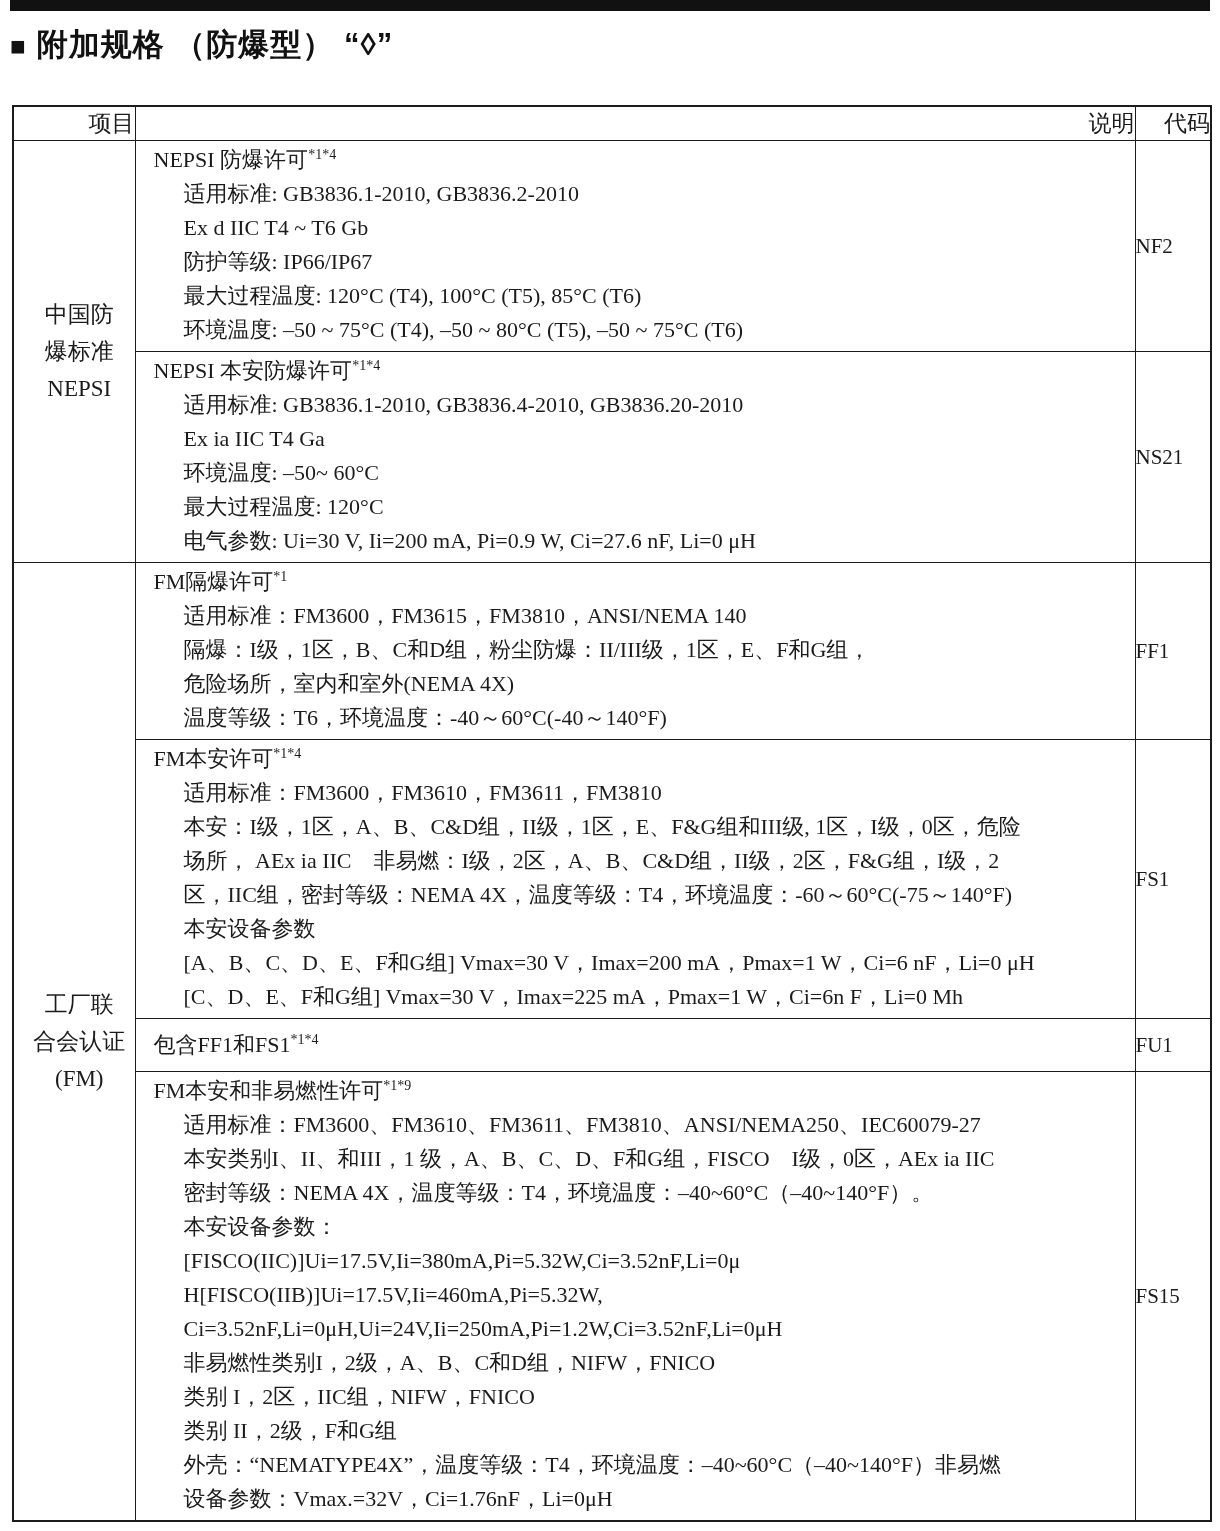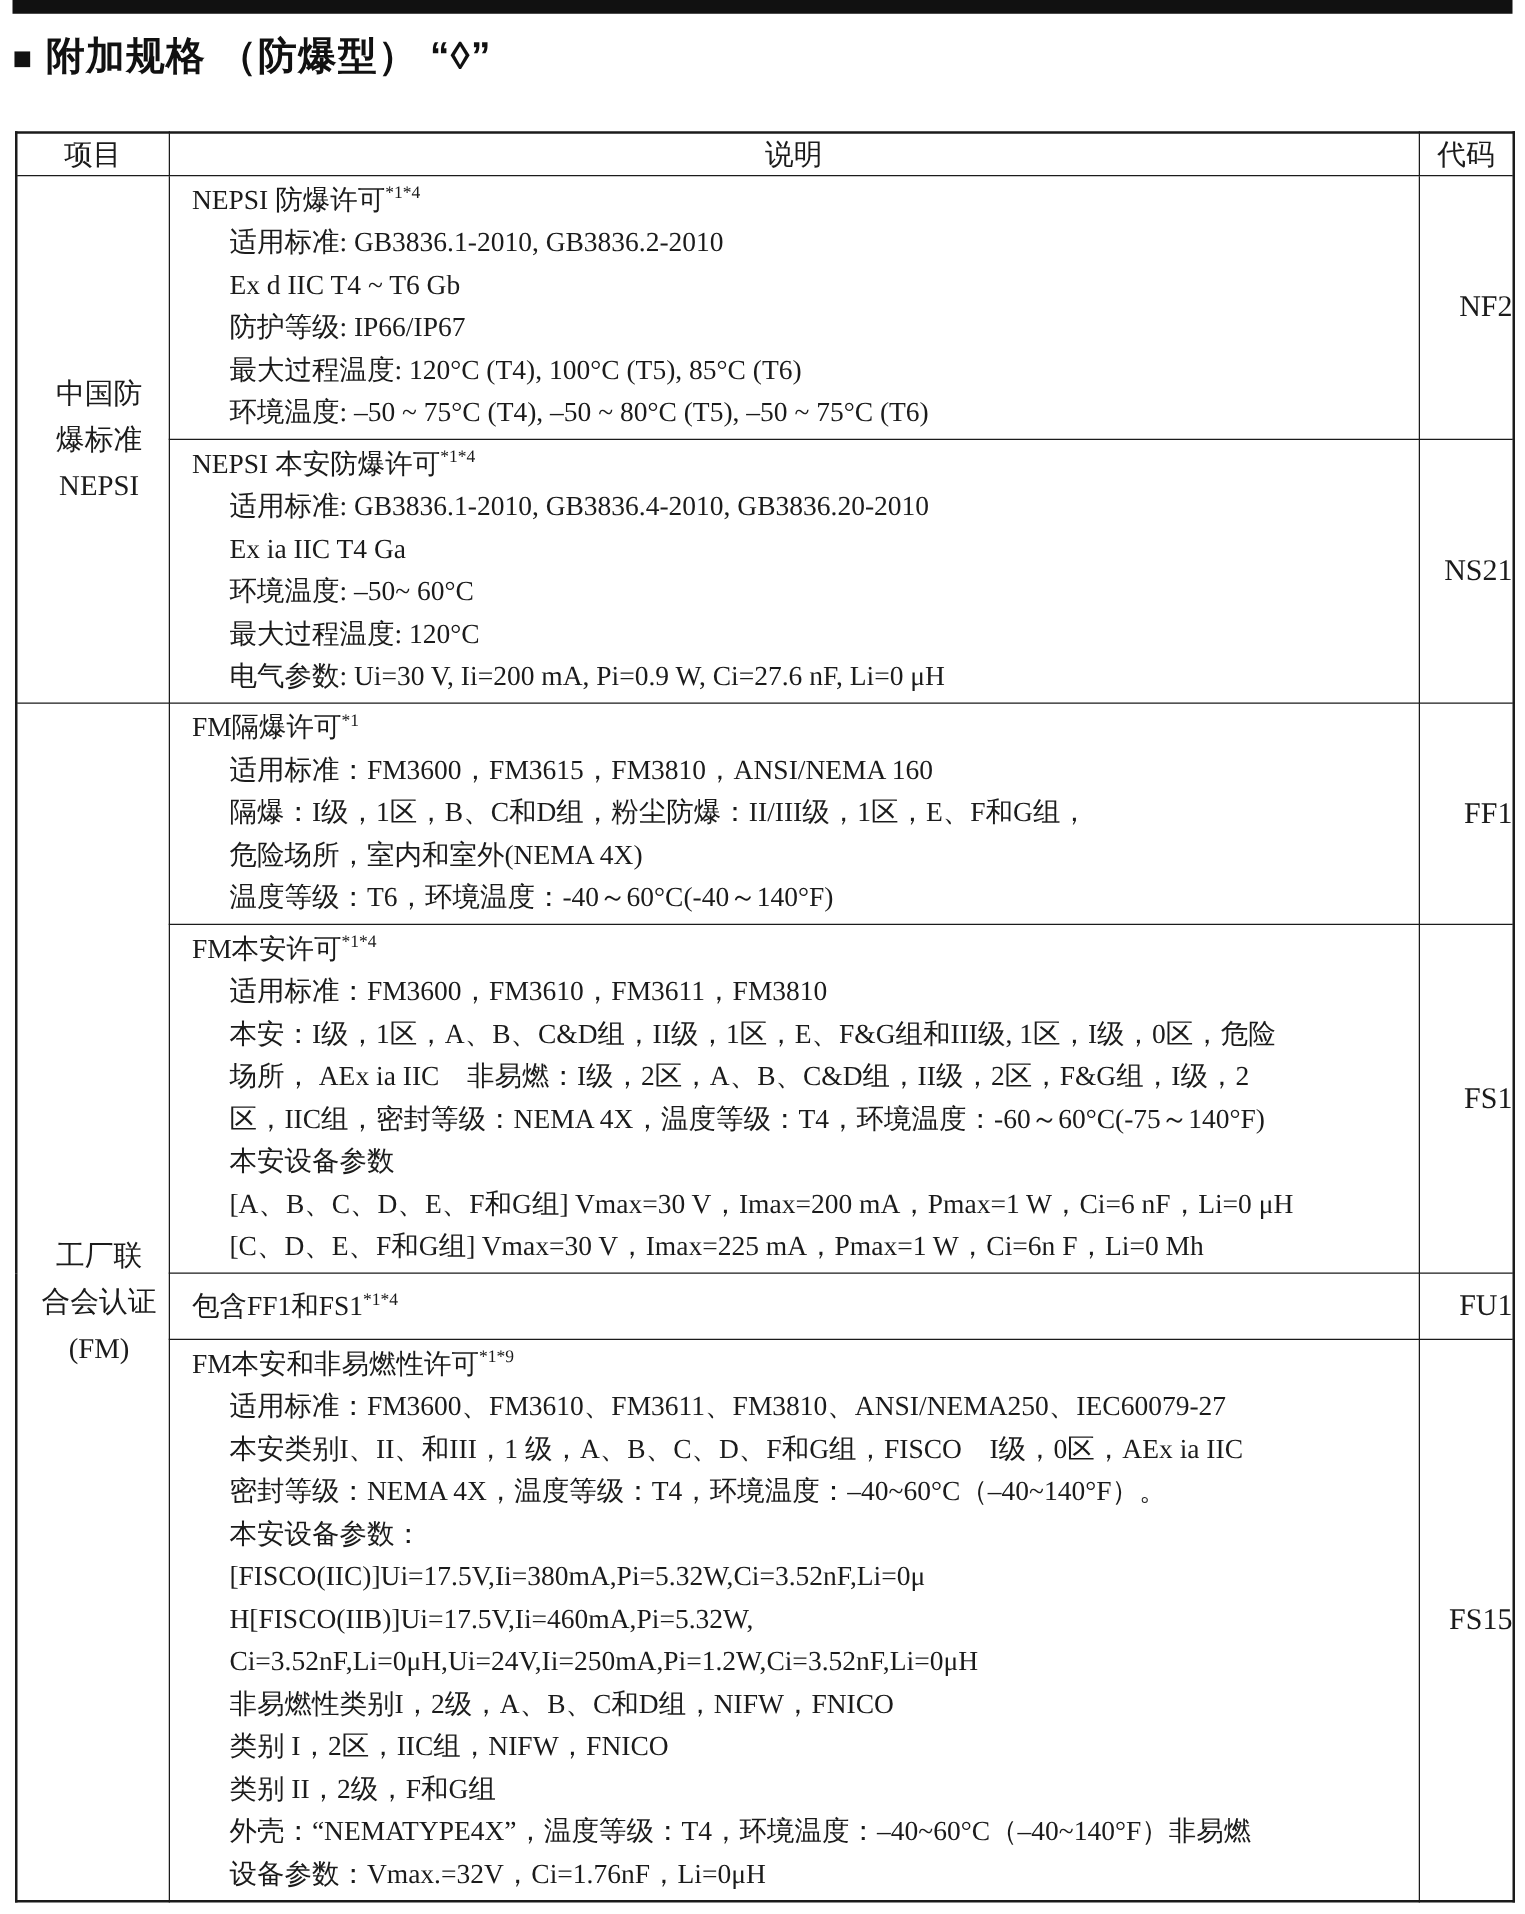--- a/index.html
+++ b/index.html
@@ -50,21 +50,21 @@
     table-layout: fixed;
     border: 2.5px solid #1b1b1b;
   }
   table.spec th, table.spec td {
     border: 1.5px solid #1b1b1b;
   }
   th.hdr {
     font-weight: normal;
     font-size: 23px;
     height: 33px;
-    text-align: center;
+    text-align: right;
     padding: 0;
   }
   td.item {
     vertical-align: middle;
     font-size: 23px;
     line-height: 37px;
     padding: 0 4px 0 14px;
     text-align: center;
   }
   td.desc {
@@ -76,22 +76,22 @@
   td.desc .hd { margin-left: 12px; }
   td.desc .hd sup {
     font-size: 14px;
     vertical-align: super;
     line-height: 0;
   }
   td.desc .ln { margin-left: 42px; }
   td.desc.tall { padding-top: 9px; padding-bottom: 9px; }
   td.code {
     vertical-align: middle;
-    text-align: right;
-    font-size: 24px;
+    text-align: left;
+    font-size: 21px;
     padding: 0;
   }
 </style>
 </head>
 <body>
 
 <div class="top-rule"></div>
 
 <div class="doc-title">
   <span class="marker">■</span>
@@ -142,21 +142,21 @@
     </tr>
 
     <tr>
       <td class="item" rowspan="4">
         <div>工厂联</div>
         <div>合会认证</div>
         <div>(FM)</div>
       </td>
       <td class="desc">
         <div class="hd"><span>FM隔爆许可</span><sup>*1</sup></div>
-        <div class="ln">适用标准：FM3600，FM3615，FM3810，ANSI/NEMA 160</div>
+        <div class="ln">适用标准：FM3600，FM3615，FM3810，ANSI/NEMA 140</div>
         <div class="ln">隔爆：I级，1区，B、C和D组，粉尘防爆：II/III级，1区，E、F和G组，</div>
         <div class="ln">危险场所，室内和室外(NEMA 4X)</div>
         <div class="ln">温度等级：T6，环境温度：-40～60°C(-40～140°F)</div>
       </td>
       <td class="code">FF1</td>
     </tr>
     <tr>
       <td class="desc">
         <div class="hd"><span>FM本安许可</span><sup>*1*4</sup></div>
         <div class="ln">适用标准：FM3600，FM3610，FM3611，FM3810</div>

